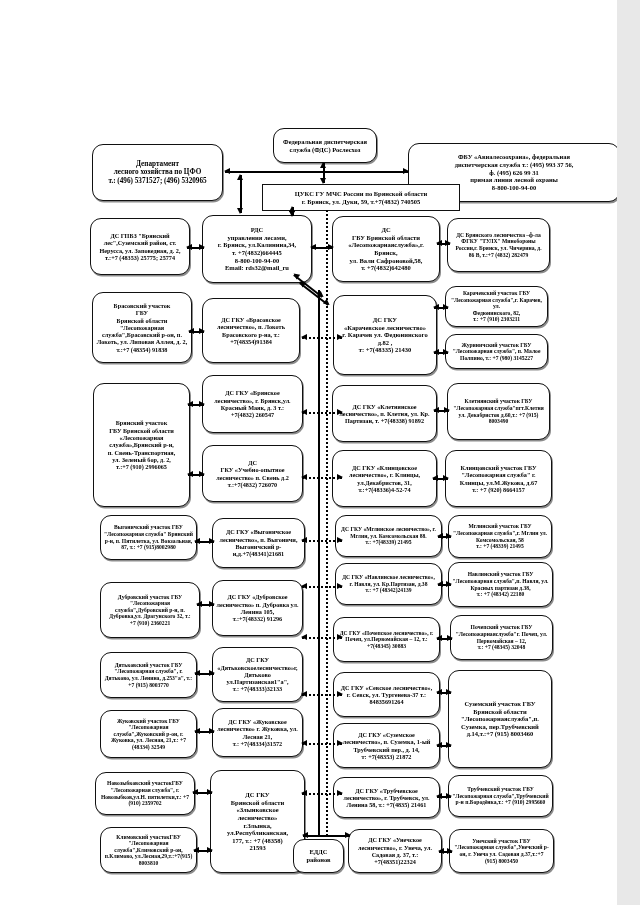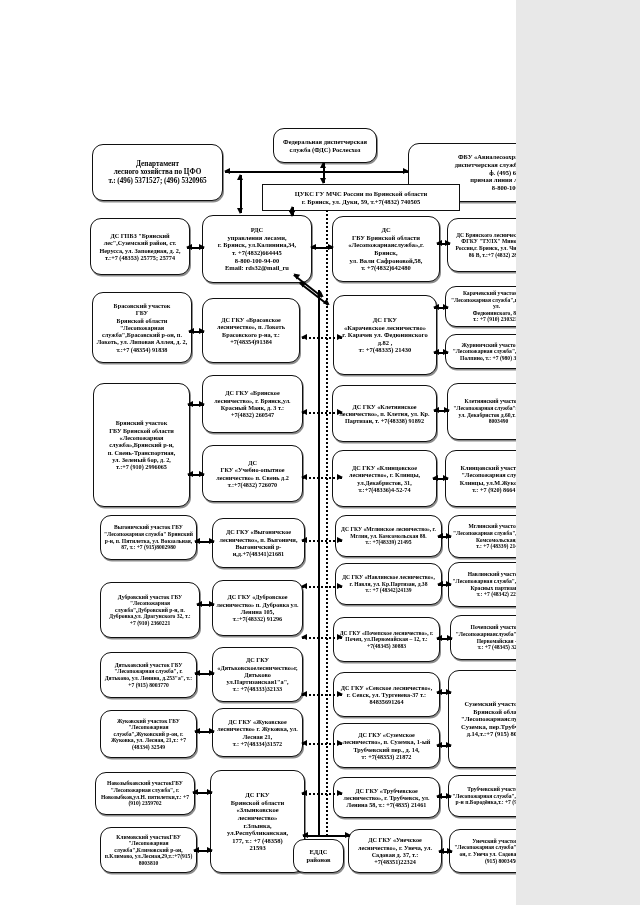--- a/index.html
+++ b/index.html
@@ -1,16 +1,16 @@
 <!DOCTYPE html>
 <html><head>
 <meta charset="utf-8">
 <style>
   html,body{margin:0;padding:0;background:#e8e8e8;}
-  .canvas{position:relative;width:516px;height:905px;background:#ffffff;overflow:hidden;
+  .canvas{position:relative;width:617px;height:905px;background:#ffffff;overflow:hidden;
           font-family:"Liberation Serif","DejaVu Serif",serif;}
   .node{position:absolute;border:1.4px solid #111;border-radius:11px;background:#fff;
         display:flex;align-items:center;justify-content:center;text-align:center;
         font-weight:bold;white-space:pre-line;padding:2px 3px;box-sizing:border-box;
         line-height:1.18;font-size:6.2px;color:#000;box-shadow:1px 1.5px 0 rgba(0,0,0,.45);}
   .sq{border-radius:0;box-shadow:none;border-width:1.7px;}
   .sm{font-size:5.6px;}
   .md{font-size:6.5px;}
   .lg{font-size:7.2px;}
   

